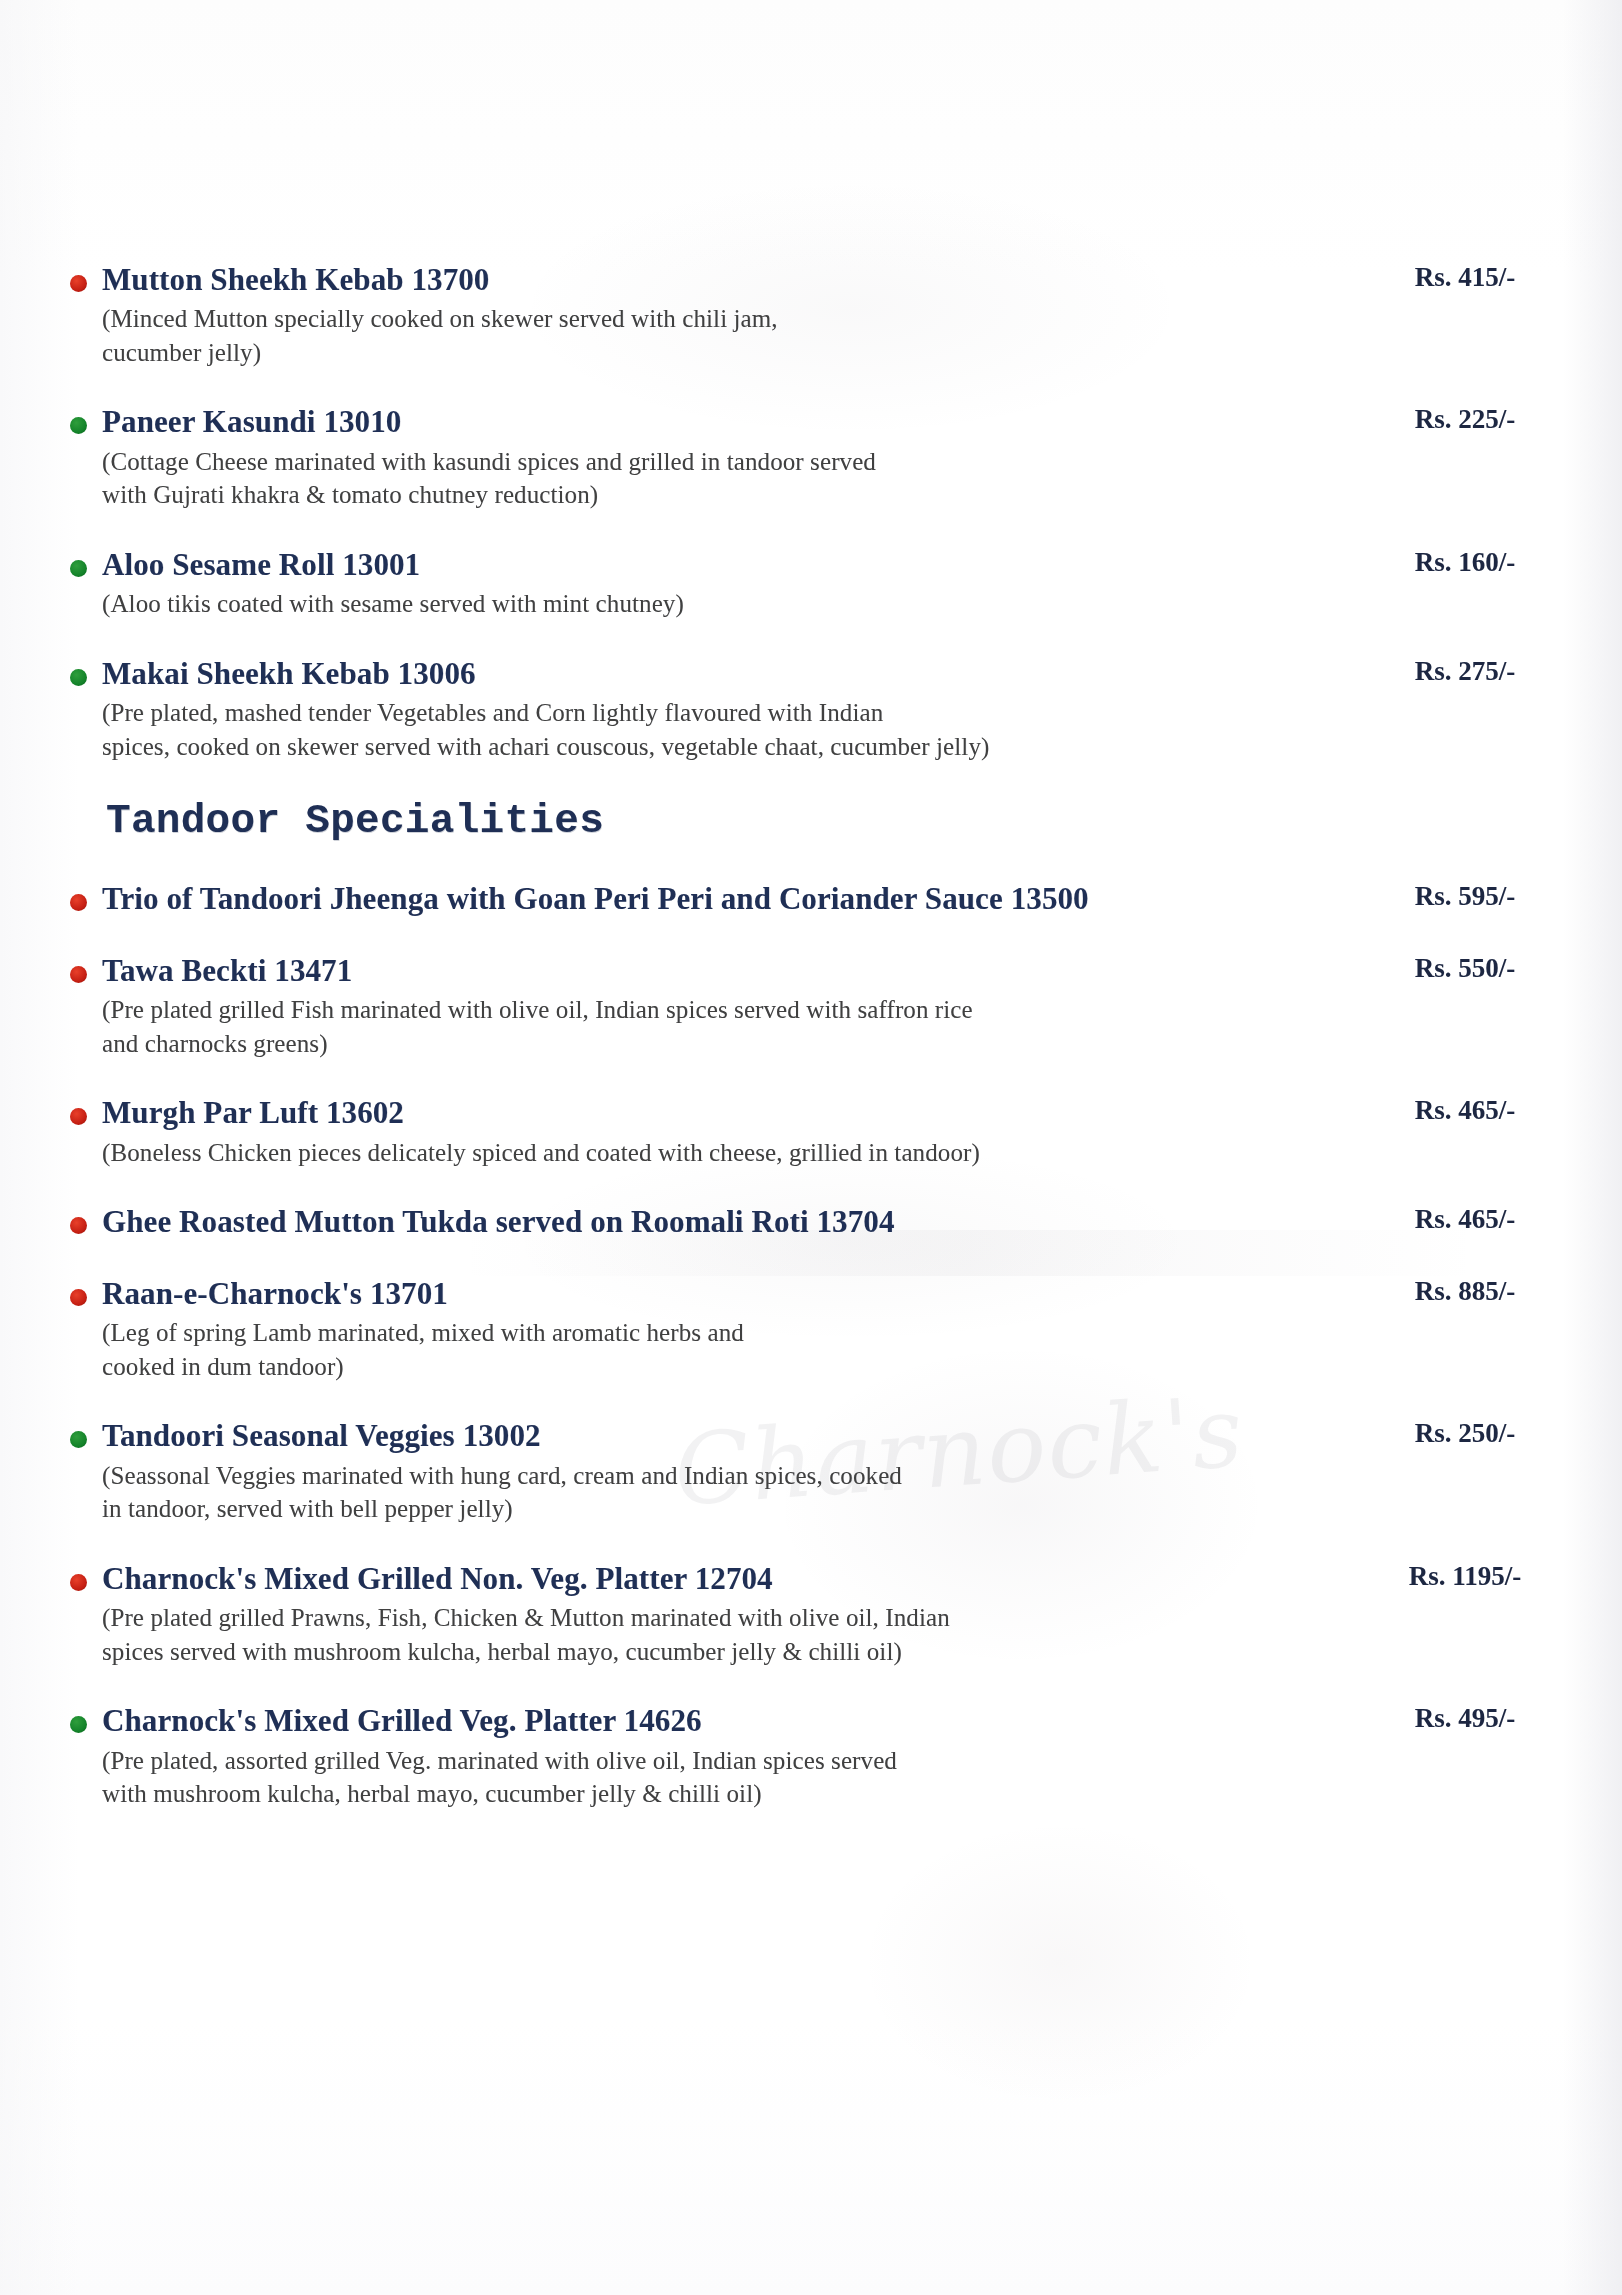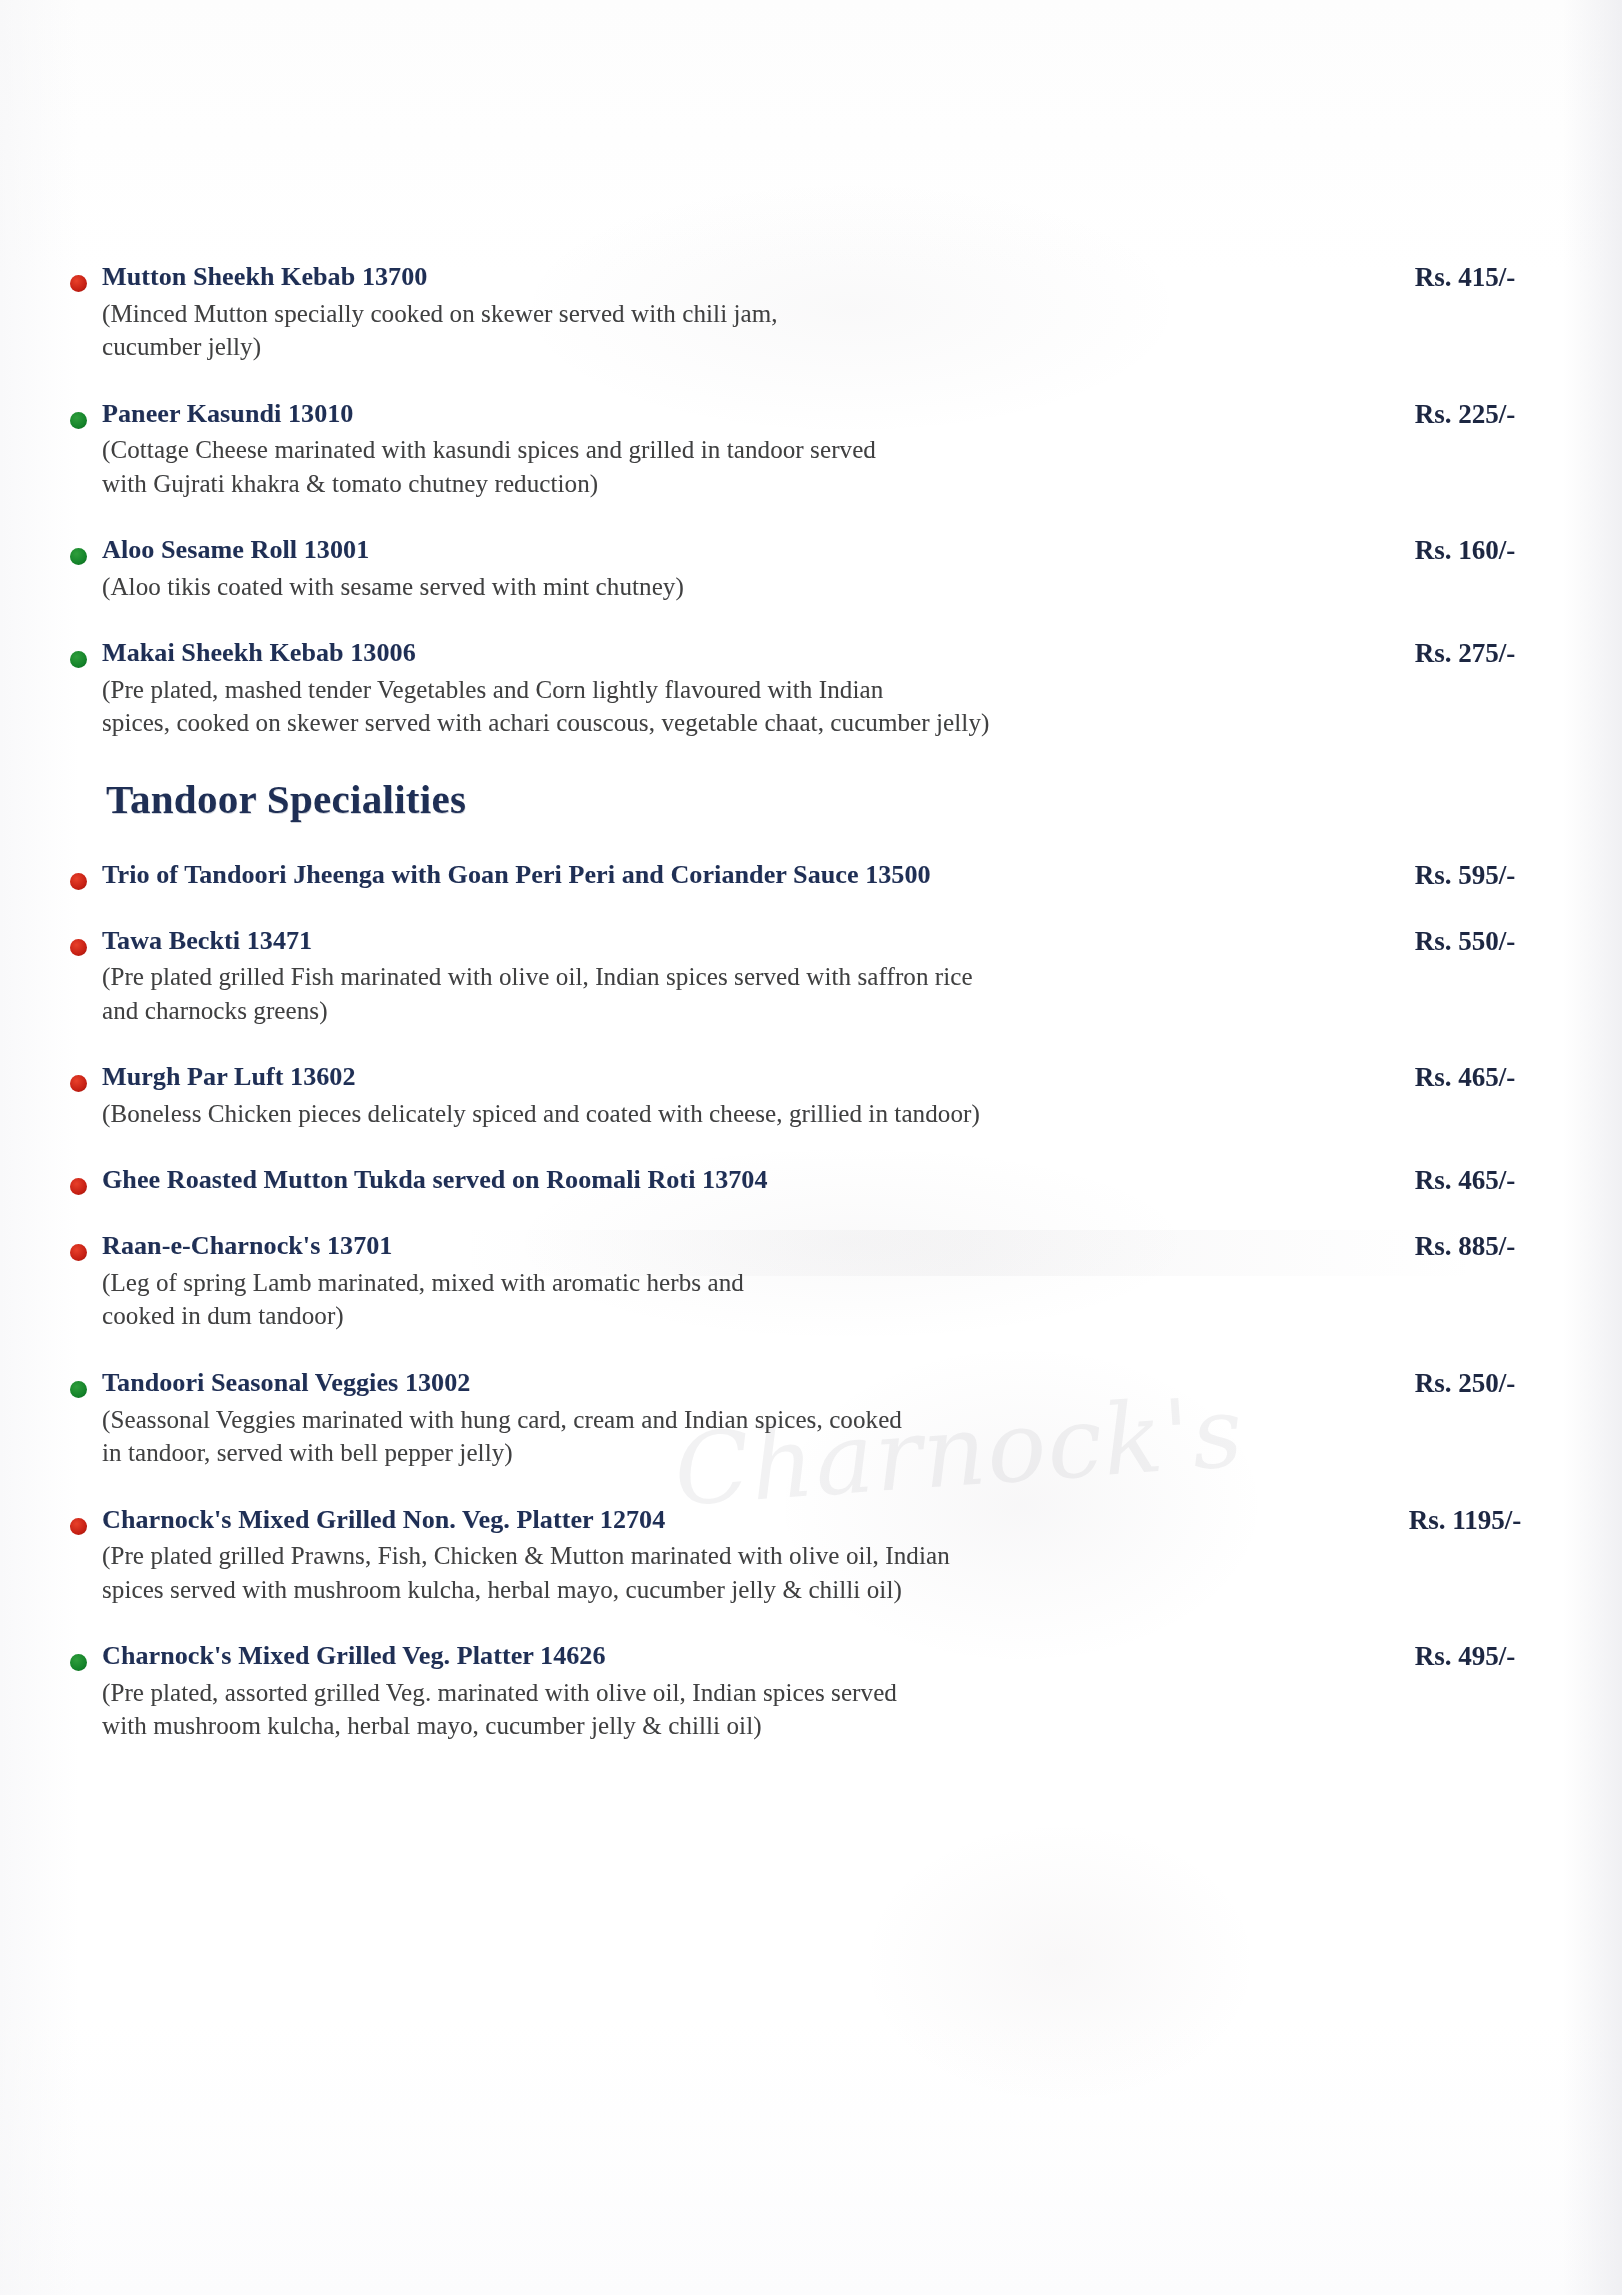--- a/index.html
+++ b/index.html
@@ -97,21 +97,21 @@
   .veg-dot.nonveg {
     background: radial-gradient(circle at 38% 34%, #e8402a 0%, #c51f13 62%, #8e1208 100%);
   }
   .veg-dot.veg {
     background: radial-gradient(circle at 38% 34%, #2f9e3c 0%, #14832a 62%, #075c18 100%);
   }
 
   .item-name {
     font-family: "Liberation Serif", "DejaVu Serif", serif;
     font-weight: bold;
-    font-size: 26px;
+    font-size: 31px;
     line-height: 1.18;
     color: #1f2f55;
     letter-spacing: 0.1px;
     text-shadow: 0.4px 0.4px 0 rgba(60,70,100,0.22);
   }
 
   .item-desc {
     font-family: "Liberation Serif", "DejaVu Serif", serif;
     font-size: 25px;
     line-height: 1.34;
@@ -128,21 +128,21 @@
     font-weight: bold;
     font-size: 27px;
     color: #1d2742;
     text-align: center;
     width: 196px;
     margin-left: 26px;
     text-shadow: 0.3px 0.3px 0 rgba(60,70,100,0.2);
   }
 
   .section-heading {
-    font-family: Liberation Serif, serif;
+    font-family: Liberation Mono, monospace;
     font-weight: bold;
     font-size: 41px;
     color: #1f2f55;
     margin: 17px 0 37px 41px;
     letter-spacing: 0.3px;
     text-shadow: 0.5px 0.5px 0 rgba(60,70,100,0.25);
   }
 
   .desc-line { display: block; }
 </style>

